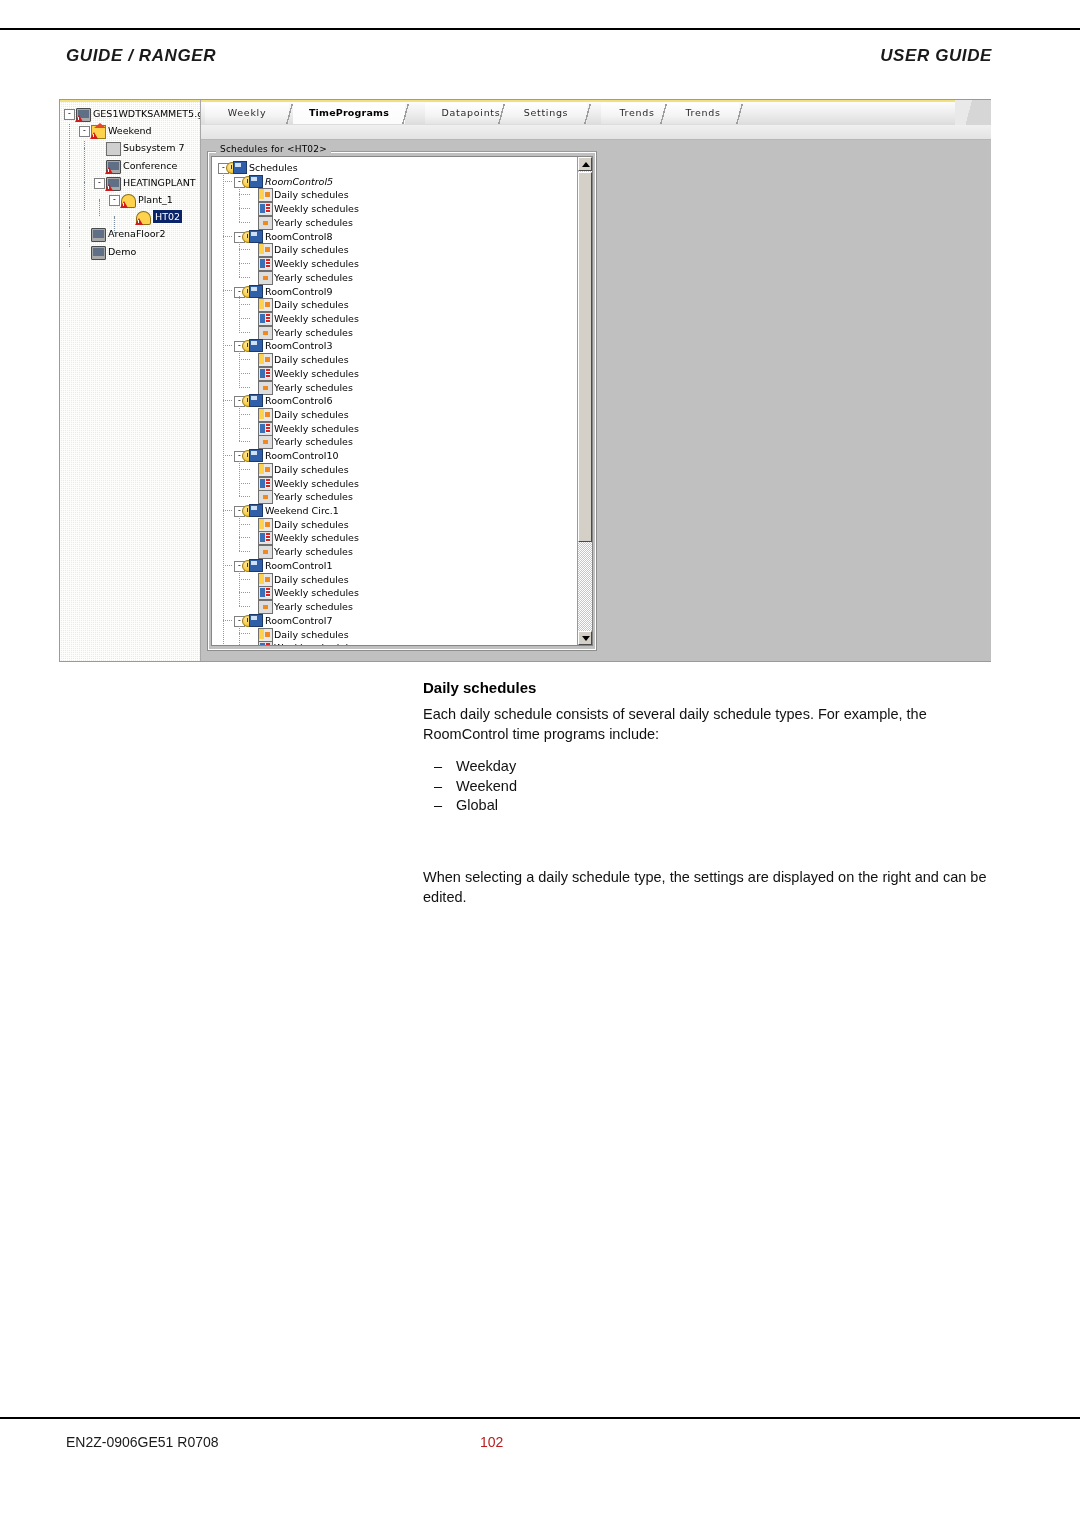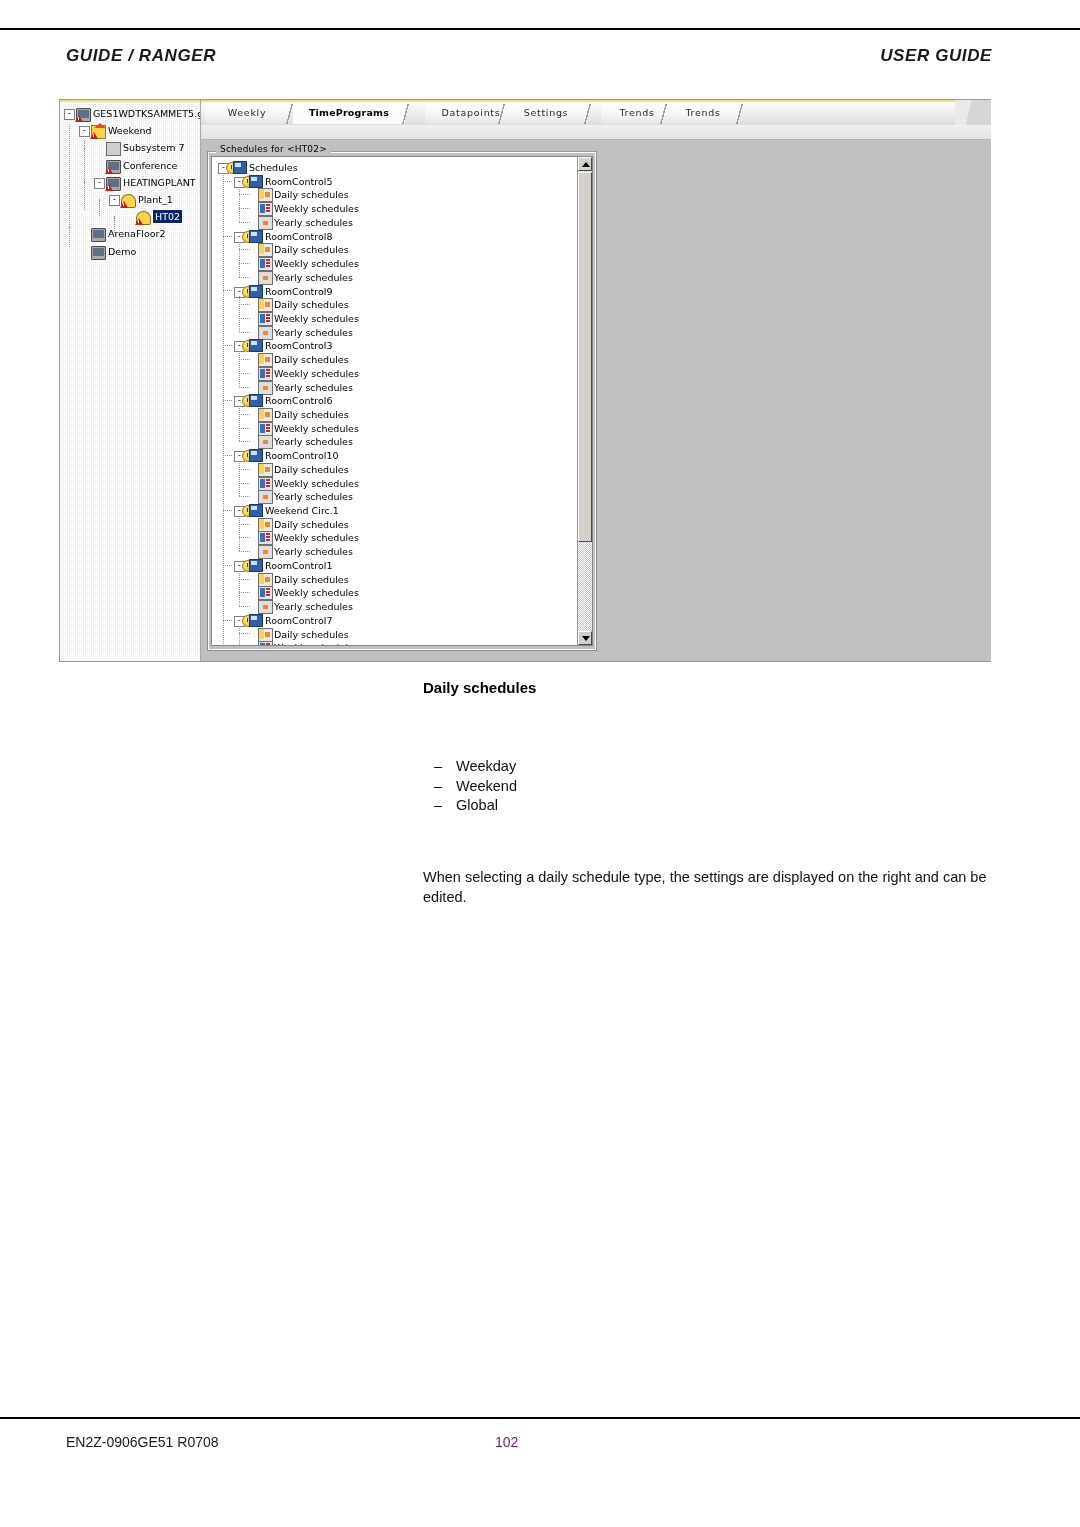--- a/index.html
+++ b/index.html
@@ -12,21 +12,21 @@
   .page{position:absolute;left:0;top:0;width:1080px;height:1527px;}
   .rh-left{position:absolute;left:66px;top:46px;font-style:italic;font-weight:bold;
     font-size:17px;letter-spacing:.6px;color:#1a1a1a;}
   .rh-right{position:absolute;right:88px;top:46px;font-style:italic;font-weight:bold;
     font-size:17px;letter-spacing:.6px;color:#1a1a1a;}
   .rule-top{position:absolute;left:0;top:28px;width:1080px;height:2px;background:#000;}
   .rule-bot{position:absolute;left:0;top:1417px;width:1080px;height:2px;background:#000;}
 
   
   .ft-left{position:absolute;left:66px;top:1434px;font-size:14px;color:#1a1a1a;}
-  .ft-page{position:absolute;left:495px;top:1434px;font-size:14px;color:#701a75;}
+  .ft-page{position:absolute;left:480px;top:1434px;font-size:14px;color:#b91c1c;}
 
   
   .shot{position:absolute;left:59px;top:99px;width:932px;height:563px;
         background:#c0c0c0;border:1px solid #9a9a9a;box-sizing:border-box;
         font-family:"DejaVu Sans", sans-serif;}
 
   
   .nav{position:absolute;left:0;top:0;width:141px;height:561px;
        background:#f1f1f1;box-sizing:border-box;border-right:1px solid #a7a7a7;
        overflow:hidden;}
@@ -273,21 +273,21 @@
               <div class="trow" style="left: 6px; top: 4px;">
                 <span class="exp" style="left: 0px; top: 2px;">-</span>
                 <span class="icClock" style="left: 8px; top: 1px;"></span>
                 <span class="icFolderBlue" style="left: 15px; top: 0px;"></span>
                 <span style="position: absolute; left: 31px; top: 0px;">Schedules</span>
               </div>
               <div class="trow" style="left: 22px; top: 17.7px;">
                 <span class="exp" style="left: 0px; top: 2px;">-</span>
                 <span class="icClock" style="left: 8px; top: 1px;"></span>
                 <span class="icFolderBlue" style="left: 15px; top: 0px;"></span>
-                <span style="position: absolute; left: 31px; top: 0px;">RoomControl5</span>
+                <span style="position: absolute; left: 31px; top: 0px; font-style: italic;">RoomControl5</span>
               </div>
               <div class="trow" style="left: 38px; top: 31.4px;">
                 <span class="icDaily" style="left: 8px; top: 0px;"></span>
                 <span style="position: absolute; left: 24px; top: 0px;">Daily schedules</span>
               </div>
               <div class="trow" style="left: 38px; top: 45.2px;">
                 <span class="icWeekly" style="left: 8px; top: 0px;"></span>
                 <span style="position: absolute; left: 24px; top: 0px;">Weekly schedules</span>
               </div>
               <div class="trow" style="left: 38px; top: 58.9px;">
@@ -488,20 +488,21 @@
             <div class="sbtn dn" style="top:474px">
               <span class="ar"></span>
             </div>
           </div>
         </div>
       </div>
     </div>
   </div>
 
   <div class="h3">Daily schedules</div>
+  <div class="p" style="top:705px;width:566px">Each daily schedule consists of several daily schedule types. For example, the RoomControl time programs include:</div>
   <div class="bullets">
     <div class="b"><span class="d">–</span><span>Weekday</span></div>
     <div class="b"><span class="d">–</span><span>Weekend</span></div>
     <div class="b"><span class="d">–</span><span>Global</span></div>
   </div>
   <div class="p" style="top:868px;width:572px">When selecting a daily schedule type, the settings are displayed on the right and can be edited.</div>
 
   <div class="rule-bot"></div>
   <div class="ft-left">EN2Z-0906GE51 R0708</div>
   <div class="ft-page">102</div>

